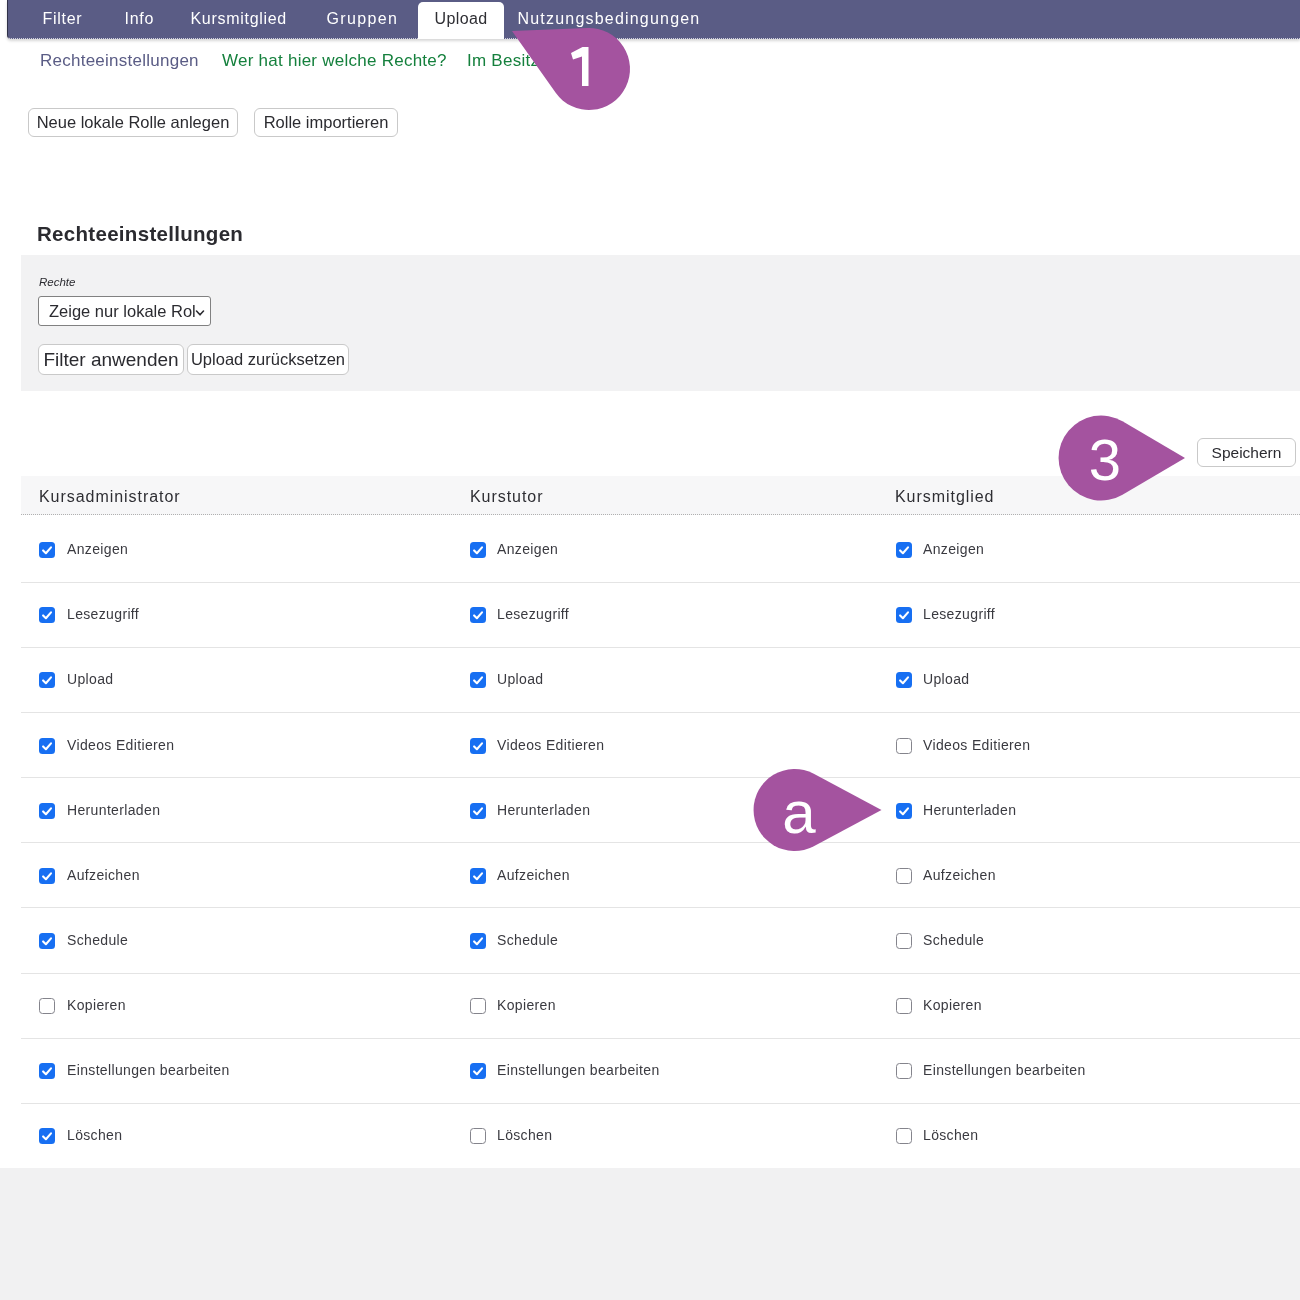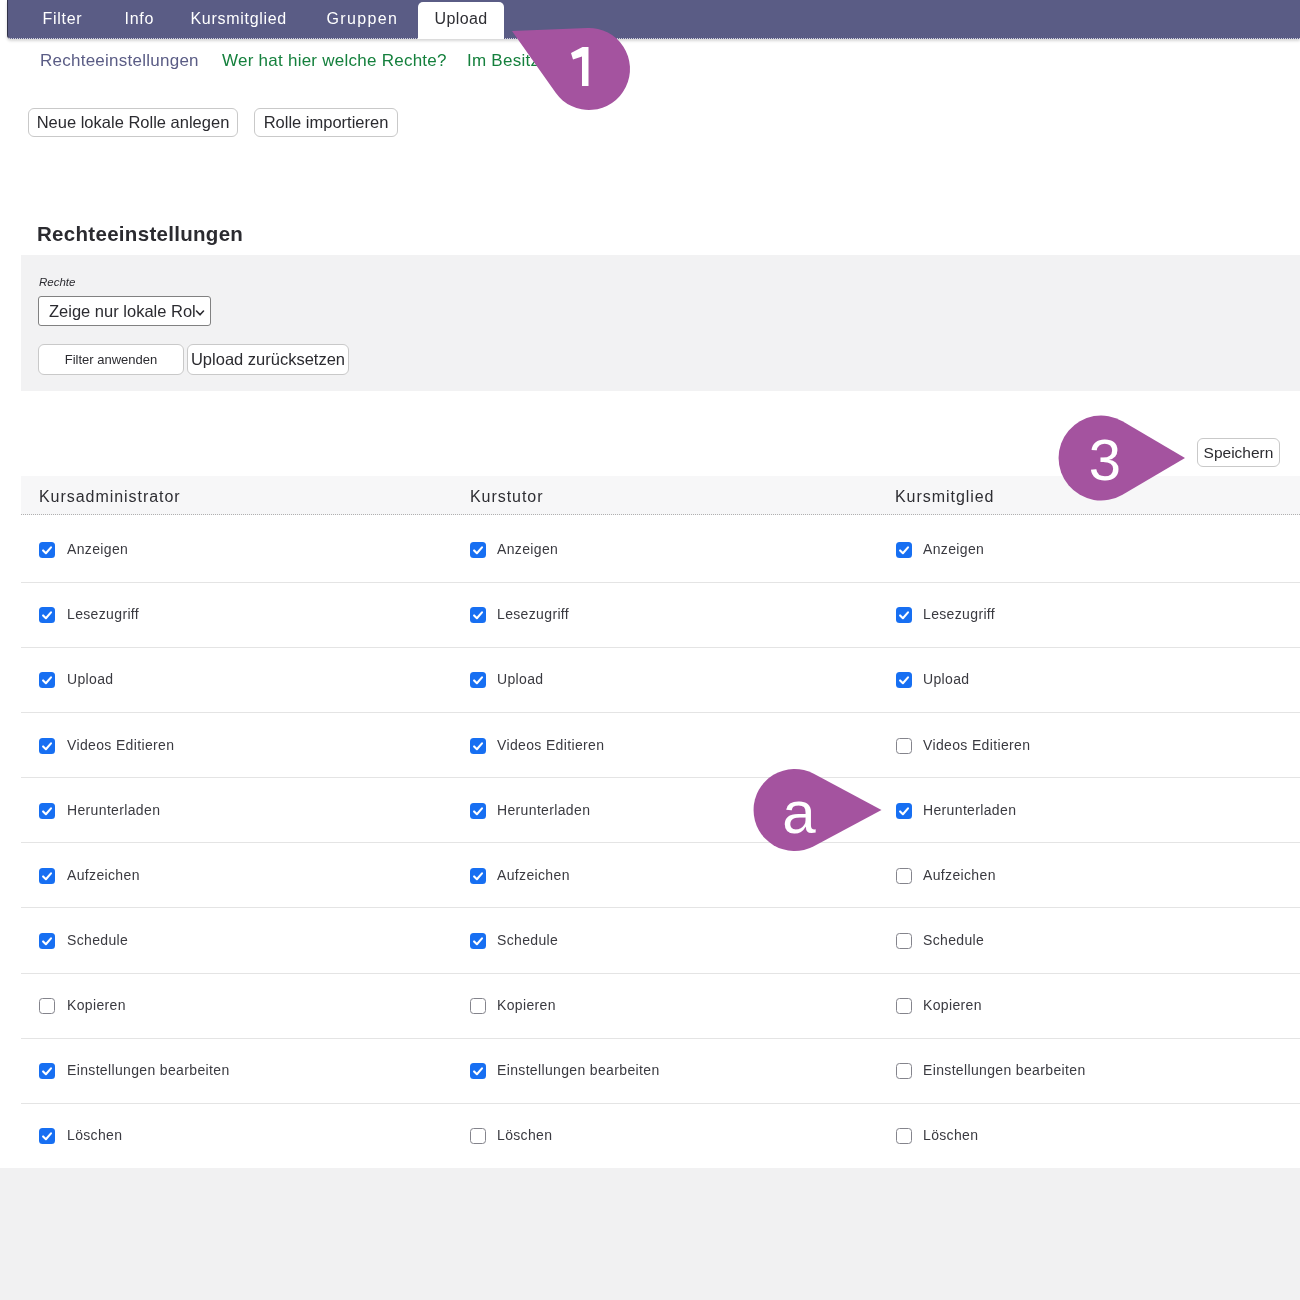--- a/index.html
+++ b/index.html
@@ -29,20 +29,21 @@
   #footer{position:absolute;left:0;top:1168px;width:1300px;height:132px;background:#f1f1f2;}
   #balloons{position:absolute;left:0;top:0;z-index:50;}
   #balloons text{fill:#fff;font-family:"Liberation Sans",sans-serif;}
 </style></head>
 <body>
 <div id="nav">
   <span class="ni" style="left:35px">Filter</span>
   <span class="ni" style="left:117px">Info</span>
   <span class="ni" style="left:183px">Kursmitglied</span>
   <span class="ni" style="left:319px;letter-spacing:1.35px">Gruppen</span>
+  <span class="ni" style="left:510px;letter-spacing:1.2px">Nutzungsbedingungen</span>
 </div>
 <div id="tab">
     <span>Upload</span>
   </div>
 
 <span class="t2" style="left:40px;color:#5a5c85">Rechteeinstellungen</span>
 <span class="t2" style="left:222px">Wer hat hier welche Rechte?</span>
 <span class="t2" style="left:467px">Im Besitz von</span>
 
 <div class="btn" style="left:28px;top:107.5px;width:210px;height:29.5px;line-height:27.5px;font-size:16.5px">Neue lokale Rolle anlegen</div>
@@ -50,24 +51,24 @@
 
 <h1>Rechteeinstellungen</h1>
 <div id="panel"></div>
 <div id="rolle">Rechte</div>
 <div id="sel">
     <span>Zeige nur lokale Rollen</span>
   <svg style="position:absolute;right:4.5px;top:10px" width="12" height="12" viewBox="0 0 12 12">
       <path d="M2.5 4 L6 7.8 L9.5 4" fill="none" stroke="#2b2b30" stroke-width="1.6" stroke-linecap="round" stroke-linejoin="round"></path>
     </svg>
 </div>
-<div class="btn" style="left:38px;top:344px;width:146px;height:31px;line-height:29px;font-size:13px">Filter anwenden</div>
+<div class="btn" style="left:38px;top:344px;width:146px;height:31px;line-height:29px;font-size:19px">Filter anwenden</div>
 <div class="btn" style="left:187px;top:344px;width:162px;height:31px;line-height:29px;font-size:16.5px">Upload zurücksetzen</div>
 
-<div class="btn" style="left:1197px;top:438px;width:83px;height:29px;line-height:27px;font-size:15.5px">Speichern</div>
+<div class="btn" style="left:1197px;top:438px;width:99px;height:29px;line-height:27px;font-size:15.5px">Speichern</div>
 
 <div id="hdr"></div>
 <span class="hc" style="left:39px">Kursadministrator</span>
 <span class="hc" style="left:470px">Kurstutor</span>
 <span class="hc" style="left:895px">Kursmitglied</span>
 
 <div class="row" style="top:517.5px;height:65.2px"></div>
 <div class="cb on" style="left:38.5px;top:542.1px">
     <svg viewBox="0 0 16 16" width="16" height="16">
       <path d="M4.1 8.4 L6.9 11.2 L12 5.4" fill="none" stroke="#fff" stroke-width="2.1" stroke-linecap="round" stroke-linejoin="round"></path>

